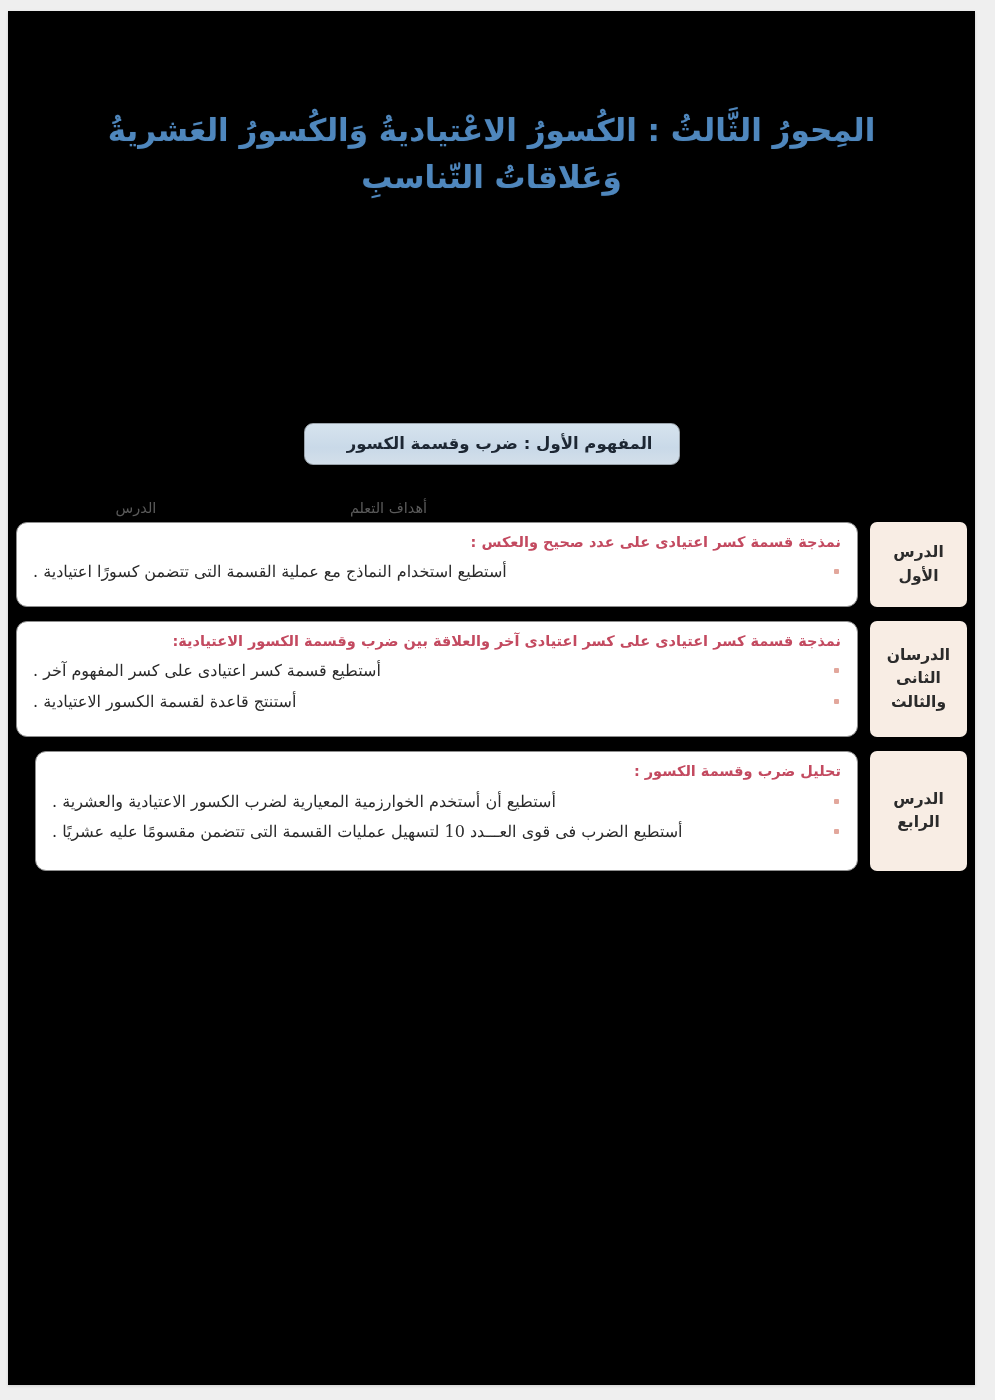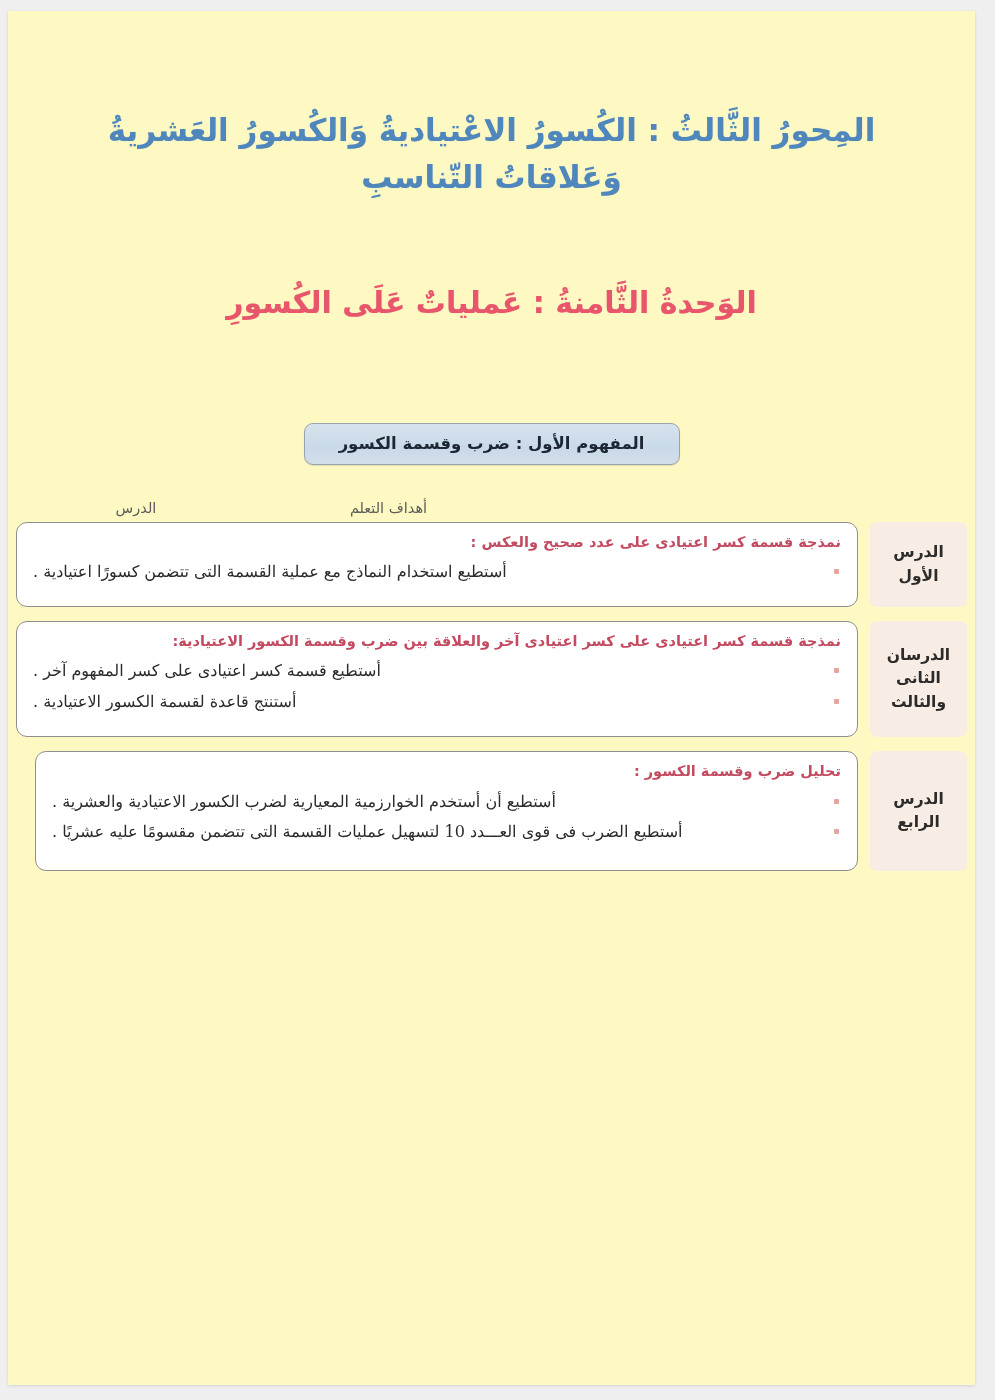--- a/index.html
+++ b/index.html
@@ -14,21 +14,21 @@
     font-family: "DejaVu Sans", "Liberation Sans", sans-serif;
     overflow: hidden;
   }
 
   .page-sheet {
     position: absolute;
     left: 8px;
     top: 11px;
     width: 967px;
     height: 1374px;
-    background: #fef9c3;
+    background: #000000;
     box-shadow: 0 1px 3px rgba(0,0,0,0.13);
     overflow: hidden;
   }
 
   
   .axis-title {
     margin: 0;
     padding: 0 70px;
     text-align: center;
     font-size: 31px;
@@ -72,21 +72,20 @@
     width: 967px;
     display: flex;
     justify-content: center;
   }
   .concept-pill {
     min-width: 322px;
     padding: 10px 26px 11px;
     background: linear-gradient(180deg, #d6e3ee 0%, #c9d9e8 60%, #d3dfea 100%);
     border: 1px solid #9aa3ab;
     border-radius: 9px;
-    text-align: center;
     font-size: 16.5px;
     font-weight: bold;
     color: #1d2733;
     box-shadow: 0 1px 1px rgba(0,0,0,0.12);
   }
 
   
   .table-wrap {
     position: absolute;
     left: 0;
@@ -189,23 +188,20 @@
 </head>
 <body>
 
 <div class="page-sheet">
 
   <div class="axis-title-wrap">
     <h1 class="axis-title axis-line-1">المِحورُ الثَّالثُ : الكُسورُ الاعْتياديةُ وَالكُسورُ العَشريةُ</h1>
     <h1 class="axis-title axis-line-2">وَعَلاقاتُ التّناسبِ</h1>
   </div>
 
-  <div class="unit-title-wrap">
-    <h2 class="unit-title">الوَحدةُ الثَّامنةُ : عَملياتٌ عَلَى الكُسورِ</h2>
-  </div>
 
   <div class="concept-wrap">
     <div class="concept-pill">المفهوم الأول : ضرب وقسمة الكسور</div>
   </div>
 
   <div class="table-wrap">
 
     <div class="table-head">
       <div class="th-lesson">الدرس</div>
       <div class="th-goals">أهداف التعلم</div>

